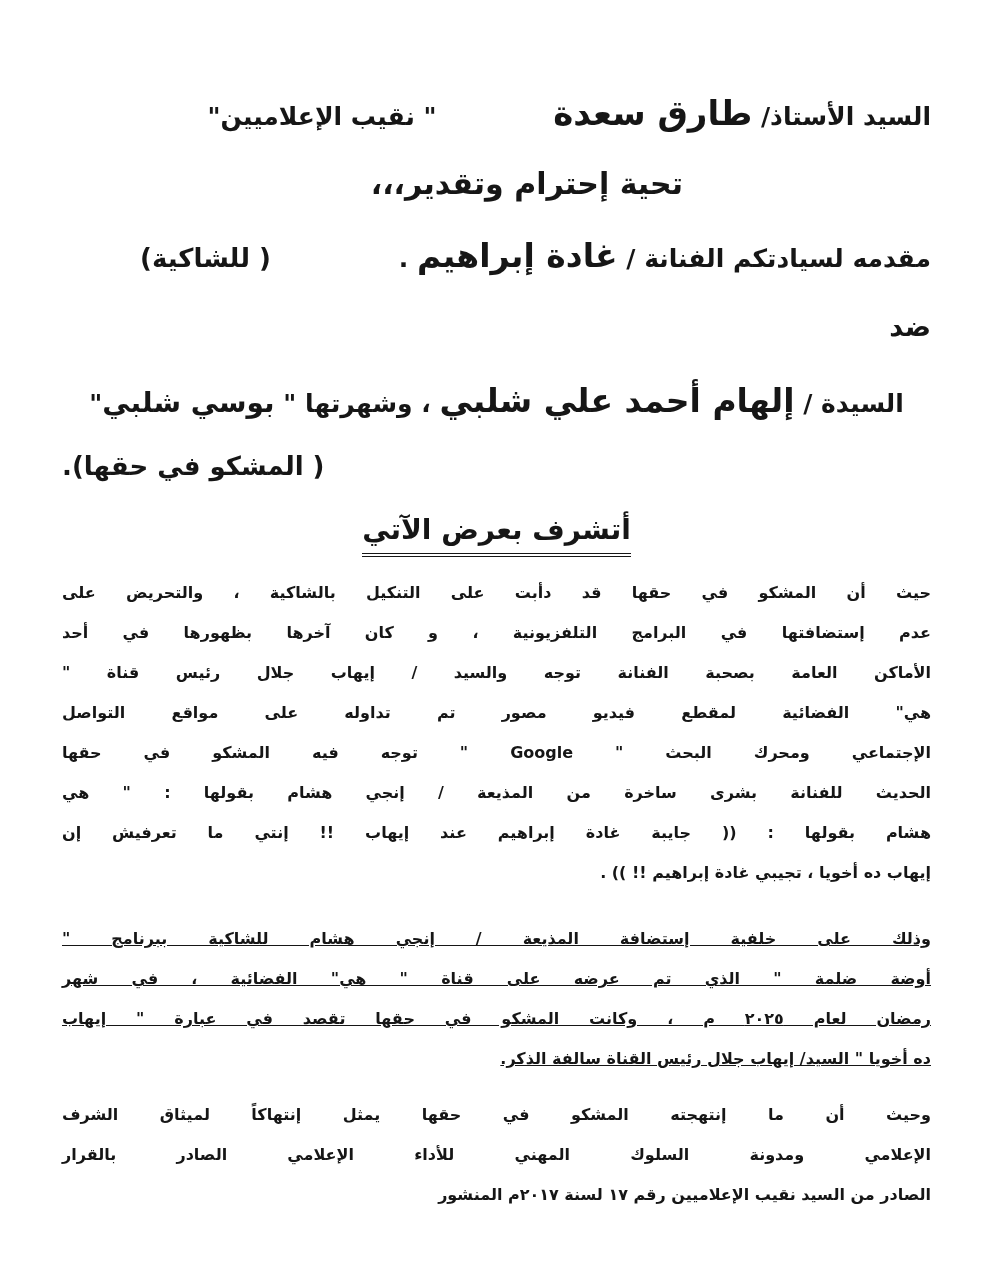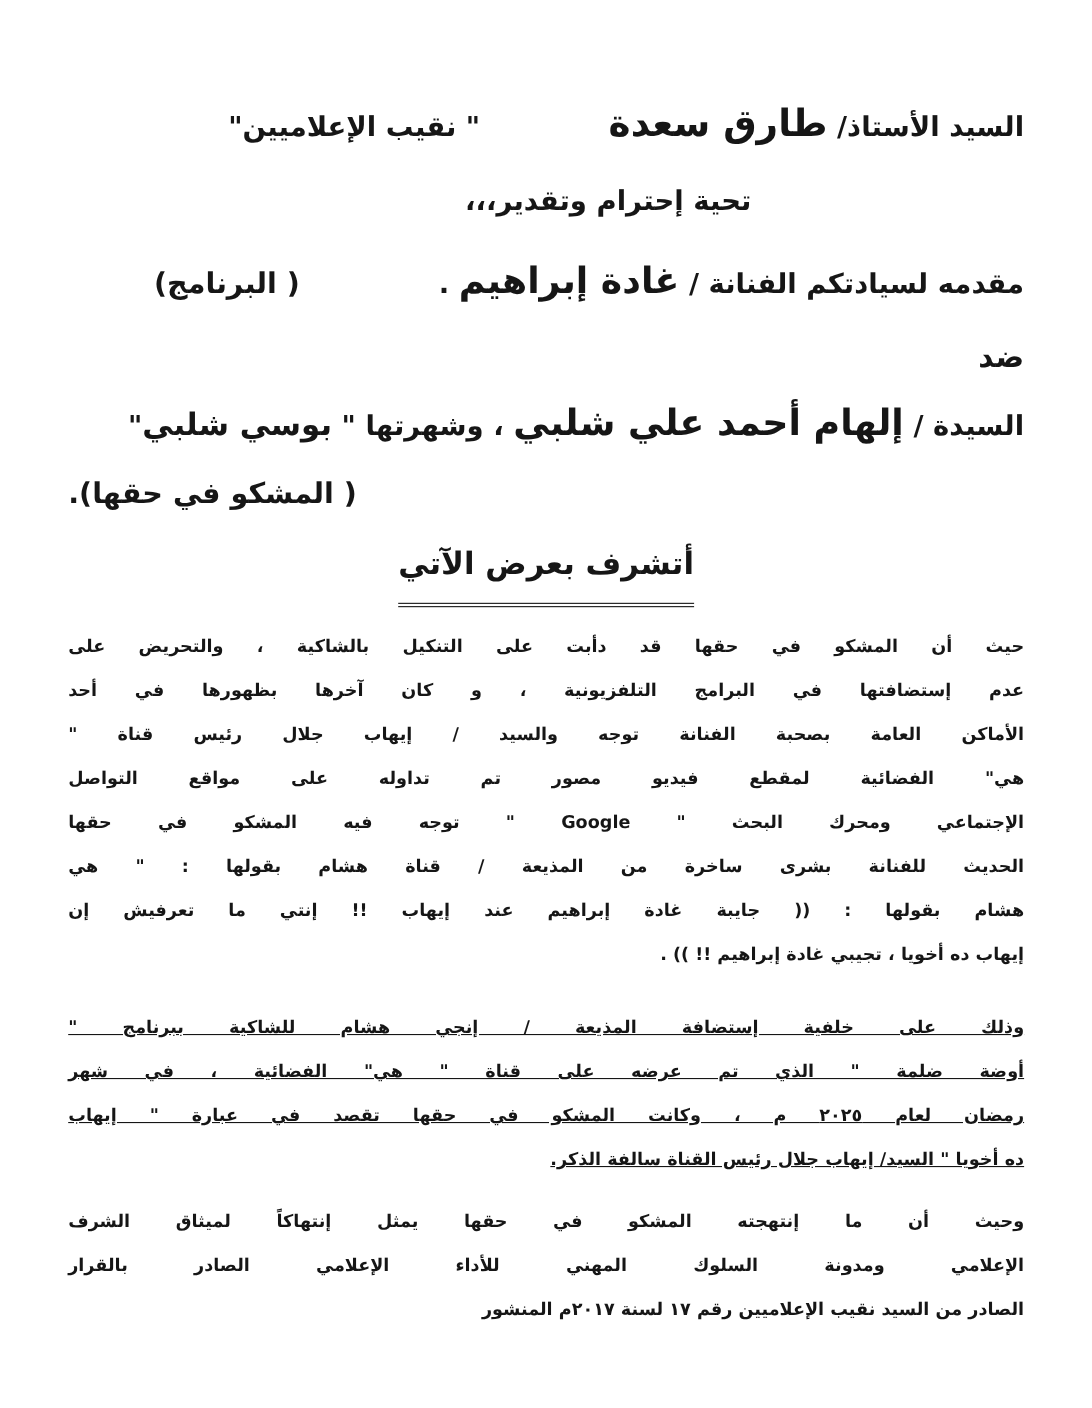--- a/index.html
+++ b/index.html
@@ -10,31 +10,31 @@
     box-sizing:border-box;
     padding:90px 62px 0 62px;
     direction:rtl;
     font-family:"DejaVu Sans",sans-serif;
     font-weight:700;
     color:#161616;
     overflow:hidden;
   }
   .addressee{font-size:25px;line-height:46px;text-align:right;white-space:nowrap;}
   .addressee .big-name{font-size:34px;margin-left:108px;}
-  .greeting{font-size:25px;line-height:36px;text-align:right;margin:26px 248px 0 0;white-space:nowrap;}
+  .greeting{font-size:30px;line-height:36px;text-align:right;margin:26px 248px 0 0;white-space:nowrap;}
   .presented{margin-top:32px;display:flex;justify-content:space-between;align-items:baseline;font-size:25px;line-height:44px;}
   .presented .big-name{font-size:33px;}
   .presented .role{font-size:26px;margin-left:78px;white-space:nowrap;}
   .versus{margin-top:28px;font-size:27px;line-height:36px;}
-  .defendant{margin-top:18px;font-size:25px;line-height:44px;text-align:right;white-space:nowrap;}
+  .defendant{margin-top:34px;font-size:25px;line-height:44px;text-align:center;white-space:nowrap;}
   .defendant .big-name{font-size:33px;}
   .defendant .alias{font-size:28px;}
   .defendant-role{margin-top:22px;font-size:26px;line-height:36px;text-align:left;white-space:nowrap;}
   .heading-wrap{margin-top:26px;text-align:center;line-height:40px;}
-  .heading-text{display:inline-block;font-size:28px;border-bottom:4px double #161616;padding-bottom:15px;}
+  .heading-text{display:inline-block;font-size:28px;border-bottom:4px double #161616;padding-bottom:3px;}
   .para{font-size:16px;line-height:40px;}
   .para.p1{margin-top:16px;}
   .para.p2{margin-top:26px;text-decoration:underline;}
   .para.p3{margin-top:16px;}
   .pline{
     text-align:justify;
     text-align-last:justify;
     white-space:nowrap;
   }
   .pline.last{text-align-last:right;}
@@ -48,21 +48,21 @@
     <span class="big-name">طارق سعدة</span>
     <span>" نقيب الإعلاميين"</span>
   </div>
 
   <div class="greeting">تحية إحترام وتقدير،،،</div>
 
   <div class="presented">
     <span><span>مقدمه لسيادتكم  الفنانة /</span>
       <span class="big-name">غادة إبراهيم</span>
       <span>.</span></span>
-    <span class="role">( البرنامج)</span>
+    <span class="role">( للشاكية)</span>
   </div>
 
   <div class="versus">ضد</div>
 
   <div class="defendant"><span>السيدة /</span>
     <span class="big-name">إلهام  أحمد علي شلبي</span>
     <span>، وشهرتها "</span>
     <span class="alias">بوسي شلبي</span><span>"</span>
   </div>
 
@@ -71,21 +71,21 @@
   <div class="heading-wrap">
     <span class="heading-text">أتشرف بعرض الآتي</span>
   </div>
 
   <div class="para p1">
     <div class="pline">حيث أن المشكو في حقها قد دأبت على التنكيل بالشاكية ، والتحريض على</div>
     <div class="pline">عدم إستضافتها في البرامج التلفزيونية ، و كان آخرها  بظهورها في أحد</div>
     <div class="pline">الأماكن العامة بصحبة  الفنانة توجه  والسيد / إيهاب جلال رئيس قناة "</div>
     <div class="pline">هي"  الفضائية لمقطع فيديو  مصور تم تداوله على مواقع التواصل</div>
     <div class="pline">الإجتماعي ومحرك البحث "  Google  "  توجه فيه المشكو في حقها</div>
-    <div class="pline">الحديث للفنانة بشرى ساخرة من المذيعة / قناة هشام  بقولها : " هي</div>
+    <div class="pline">الحديث للفنانة بشرى ساخرة من المذيعة / إنجي هشام  بقولها : " هي</div>
     <div class="pline">هشام بقولها : (( جايبة غادة إبراهيم عند إيهاب !!  إنتي ما تعرفيش إن</div>
     <div class="pline last">إيهاب ده أخويا ، تجيبي غادة إبراهيم !! )) .</div>
   </div>
 
   <div class="para p2">
     <div class="pline">وذلك على خلفية إستضافة المذيعة / إنجي هشام للشاكية  ببرنامج "</div>
     <div class="pline">أوضة ضلمة "  الذي تم  عرضه على قناة " هي" الفضائية ،  في شهر</div>
     <div class="pline">رمضان لعام ٢٠٢٥ م ، وكانت المشكو في حقها تقصد في عبارة " إيهاب</div>
     <div class="pline last">ده أخويا "  السيد/ إيهاب جلال رئيس القناة  سالفة الذكر.</div>
   </div>

